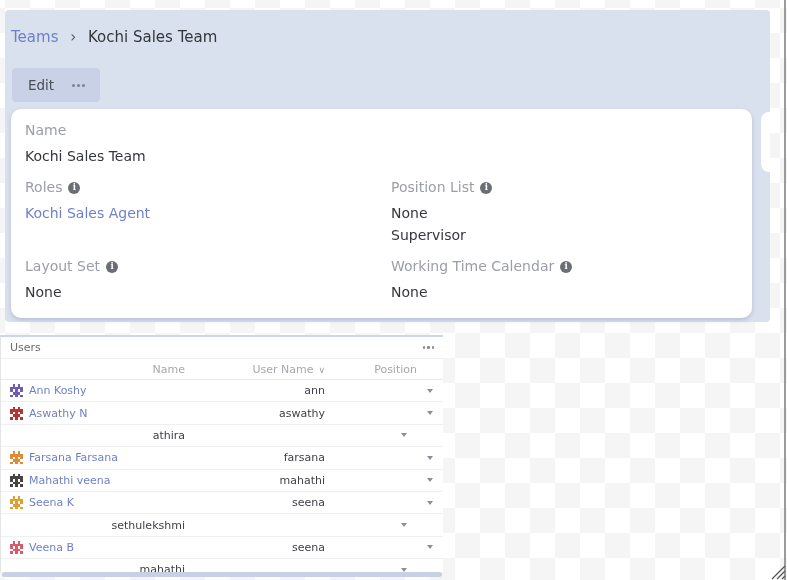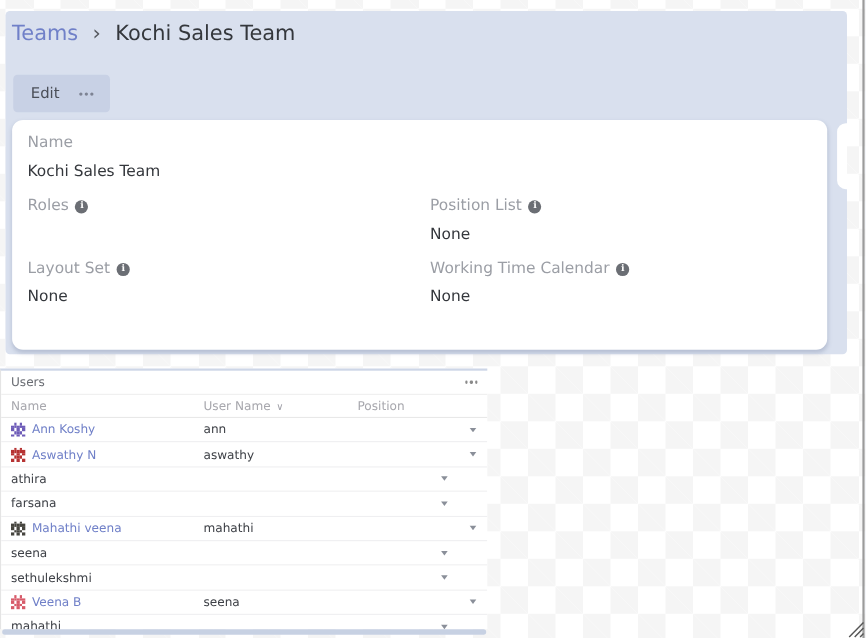--- a/index.html
+++ b/index.html
@@ -12,21 +12,21 @@
       linear-gradient(45deg,#f5f5f5 25%,transparent 25%,transparent 75%,#f5f5f5 75%);
     background-size:50px 50px;
     background-position:5px 8px,30px 33px;
   }
   
   .main-area{
     position:absolute;left:5px;top:10px;width:765px;height:312px;
     background:#d9e0ee;border-radius:4px;
   }
   .breadcrumb{
-    position:absolute;left:6px;top:7px;font-size:19px;line-height:27px;color:#34373c;
+    position:absolute;left:6px;top:14px;font-size:15px;line-height:27px;color:#34373c;
     white-space:nowrap;
   }
   .breadcrumb a{color:#7080c8;text-decoration:none;cursor:pointer;}
   .breadcrumb .sep{color:#55585e;margin:0 7px;}
   .btn-group{
     position:absolute;left:7px;top:58px;height:34px;display:inline-flex;align-items:flex-end;
     background:#c8d1e5;border-radius:4px;overflow:hidden;
   }
   .btn{border:none;background:transparent;height:100%;cursor:pointer;
        font-family:inherit;display:flex;align-items:center;}
@@ -48,20 +48,21 @@
   .info-icon{display:inline-flex;width:12px;height:12px;border-radius:50%;background:#6b6e74;
              color:#fff;font-size:8.5px;font-weight:bold;align-items:center;justify-content:center;
              font-family:"DejaVu Serif","Liberation Serif",serif;cursor:pointer;}
   .side-tab{position:absolute;right:0;top:102px;width:9px;height:60px;background:#fff;
             border-radius:8px 0 0 8px;}
   
   .users-panel{
     position:absolute;left:0;top:335px;width:443px;height:237px;background:#fff;
     border-top:2px solid #cdd6e7;border-left:1px solid #e4e4e4;box-sizing:border-box;
     overflow:hidden;
+    text-align:right;
   }
   .panel-head{height:21px;display:flex;align-items:center;justify-content:space-between;
               padding:0 9px;border-bottom:1px solid #efefef;}
   .panel-head .title{font-size:11px;color:#6a6d73;}
   .menu-dots{display:flex;gap:2px;cursor:pointer;}
   .menu-dots i{display:block;width:2.5px;height:2.5px;border-radius:50%;background:#8a8a8a;}
   .col-head{display:grid;grid-template-columns:175px 140px 1fr 26px;align-items:center;
             height:20px;padding-left:9px;font-size:11px;color:#a7a7ad;
             border-bottom:1px solid #e8e8e8;}
   .sort-caret{font-size:9px;color:#a0a0a8;margin-left:5px;}
@@ -111,28 +112,30 @@
           </div>
         <div class="value">Kochi Sales Team</div>
       </div>
       <div></div>
 
       <div class="field">
         <div class="label">
           <span>Roles</span>
           <span class="info-icon">i</span>
         </div>
+        <div class="value"><a>Kochi Sales Agent</a></div>
       </div>
 
       <div class="field">
         <div class="label">
           <span>Position List</span>
           <span class="info-icon">i</span>
         </div>
         <div class="value">None</div>
+        <div class="value">Supervisor</div>
       </div>
 
       <div class="field">
         <div class="label">
           <span>Layout Set</span>
           <span class="info-icon">i</span>
         </div>
         <div class="value">None</div>
       </div>
 
@@ -236,20 +239,50 @@
         <span class="uname">aswathy</span>
         <span></span>
         <span class="row-caret"></span>
       </div>
       <div class="u-row">
         <span class="uname">athira</span>
         <span></span>
         <span class="row-caret"></span>
       </div>
       <div class="u-row">
+        <div class="name-cell">
+          <span class="avatar">
+            <i></i>
+            <i style="background: rgb(224, 139, 51);"></i>
+            <i></i>
+            <i style="background: rgb(224, 139, 51);"></i>
+            <i></i>
+            <i style="background: rgb(224, 139, 51);"></i>
+            <i style="background: rgb(224, 139, 51);"></i>
+            <i style="background: rgb(224, 139, 51);"></i>
+            <i style="background: rgb(224, 139, 51);"></i>
+            <i style="background: rgb(224, 139, 51);"></i>
+            <i style="background: rgb(224, 139, 51);"></i>
+            <i></i>
+            <i style="background: rgb(224, 139, 51);"></i>
+            <i></i>
+            <i style="background: rgb(224, 139, 51);"></i>
+            <i></i>
+            <i style="background: rgb(224, 139, 51);"></i>
+            <i style="background: rgb(224, 139, 51);"></i>
+            <i style="background: rgb(224, 139, 51);"></i>
+            <i></i>
+            <i style="background: rgb(224, 139, 51);"></i>
+            <i></i>
+            <i style="background: rgb(224, 139, 51);"></i>
+            <i></i>
+            <i style="background: rgb(224, 139, 51);"></i>
+          </span>
+          <a>Farsana Farsana</a>
+        </div>
         <span class="uname">farsana</span>
         <span></span>
         <span class="row-caret"></span>
       </div>
       <div class="u-row">
         <div class="name-cell">
           <span class="avatar">
             <i></i>
             <i style="background: rgb(70, 69, 63);"></i>
             <i></i>
@@ -276,20 +309,50 @@
             <i></i>
             <i style="background: rgb(70, 69, 63);"></i>
           </span>
           <a>Mahathi veena</a>
         </div>
         <span class="uname">mahathi</span>
         <span></span>
         <span class="row-caret"></span>
       </div>
       <div class="u-row">
+        <div class="name-cell">
+          <span class="avatar">
+            <i></i>
+            <i style="background: rgb(224, 160, 48);"></i>
+            <i></i>
+            <i style="background: rgb(224, 160, 48);"></i>
+            <i></i>
+            <i style="background: rgb(224, 160, 48);"></i>
+            <i style="background: rgb(224, 160, 48);"></i>
+            <i style="background: rgb(224, 160, 48);"></i>
+            <i style="background: rgb(224, 160, 48);"></i>
+            <i style="background: rgb(224, 160, 48);"></i>
+            <i style="background: rgb(224, 160, 48);"></i>
+            <i></i>
+            <i style="background: rgb(224, 160, 48);"></i>
+            <i></i>
+            <i style="background: rgb(224, 160, 48);"></i>
+            <i></i>
+            <i style="background: rgb(224, 160, 48);"></i>
+            <i style="background: rgb(224, 160, 48);"></i>
+            <i style="background: rgb(224, 160, 48);"></i>
+            <i></i>
+            <i style="background: rgb(224, 160, 48);"></i>
+            <i></i>
+            <i style="background: rgb(224, 160, 48);"></i>
+            <i></i>
+            <i style="background: rgb(224, 160, 48);"></i>
+          </span>
+          <a>Seena K</a>
+        </div>
         <span class="uname">seena</span>
         <span></span>
         <span class="row-caret"></span>
       </div>
       <div class="u-row">
         <span class="uname">sethulekshmi</span>
         <span></span>
         <span class="row-caret"></span>
       </div>
       <div class="u-row">

